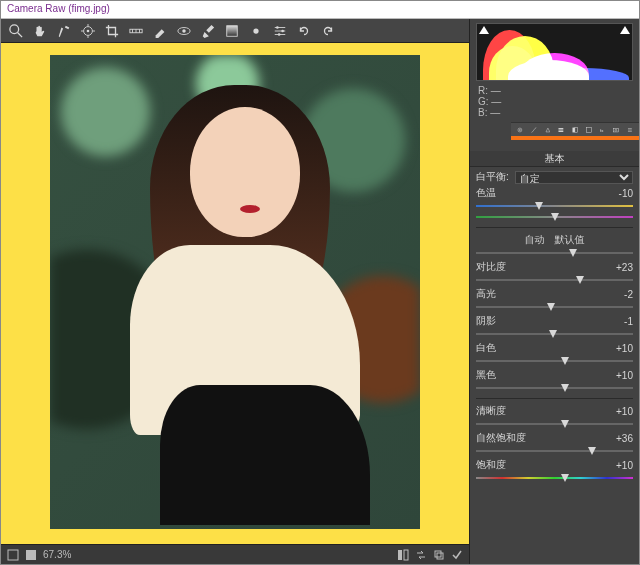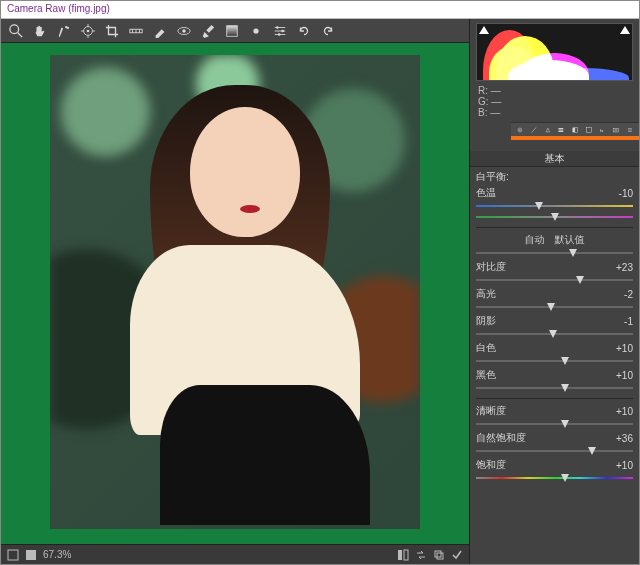--- a/index.html
+++ b/index.html
@@ -1,20 +1,20 @@
 <!DOCTYPE html>
 <html><head>
 <meta charset="utf-8">
 <style>
   * { margin: 0; padding: 0; box-sizing: border-box; font-family: "Segoe UI", Arial, sans-serif; }
   body { background: #fff; width: 640px; height: 565px; overflow: hidden; }
   .window { display: flex; flex-direction: column; width: 640px; height: 565px; border: 1px solid #888; background: #fff; }
   .titlebar { height: 18px; background: #fff; color: #7a2d8f; font-size: 10px; padding: 2px 6px; border-bottom: 1px solid #bbb; }
   .body { display: flex; flex: 1; background: #3c3c3c; }
-  .left { flex: 1; display: flex; flex-direction: column; background: #15803d; }
+  .left { flex: 1; display: flex; flex-direction: column; background: #fde047; }
   .toolbar { height: 24px; background: #454545; display: flex; align-items: center; gap: 10px; padding: 0 8px; border-bottom: 1px solid #222; }
   .tool-ico { width: 14px; height: 14px; display: flex; align-items: center; justify-content: center; fill: #d8d8d8; color: #d8d8d8; }
   .canvas-wrap { flex: 1; display: flex; align-items: flex-start; justify-content: center; padding: 12px 14px 4px 14px; }
   .canvas { width: 370px; height: 474px; background: linear-gradient(135deg,#355040 0%, #2f463a 100%); position: relative; overflow: hidden; }
   
   .bgdots { position:absolute; inset:0; background:
     radial-gradient(circle at 15% 12%, #6f9f7c 8%, transparent 9%),
     radial-gradient(circle at 48% 6%, #8cc99a 6%, transparent 7%),
     radial-gradient(circle at 82% 18%, #4e7a5e 10%, transparent 11%),
     radial-gradient(circle at 90% 60%, #6b3a1e 14%, transparent 15%),
@@ -221,20 +221,21 @@
             <line x1="2" y1="3" x2="10" y2="3" stroke="#d8d8d8"></line>
             <line x1="2" y1="6" x2="10" y2="6" stroke="#d8d8d8"></line>
             <line x1="2" y1="9" x2="10" y2="9" stroke="#d8d8d8"></line>
           </svg>
       </div>
       <div class="panel-title">基本</div>
 
       <div class="panel">
         <div class="row">
           <span>白平衡:</span>
+          <select><option>自定</option></select>
         </div>
 
         <div class="row">
             <span>色温</span>
             <span>-10</span>
           </div>
         <div class="slider">
             <div class="track grad-temp"></div>
             <div class="thumb" style="left:40%"></div>
           </div>

